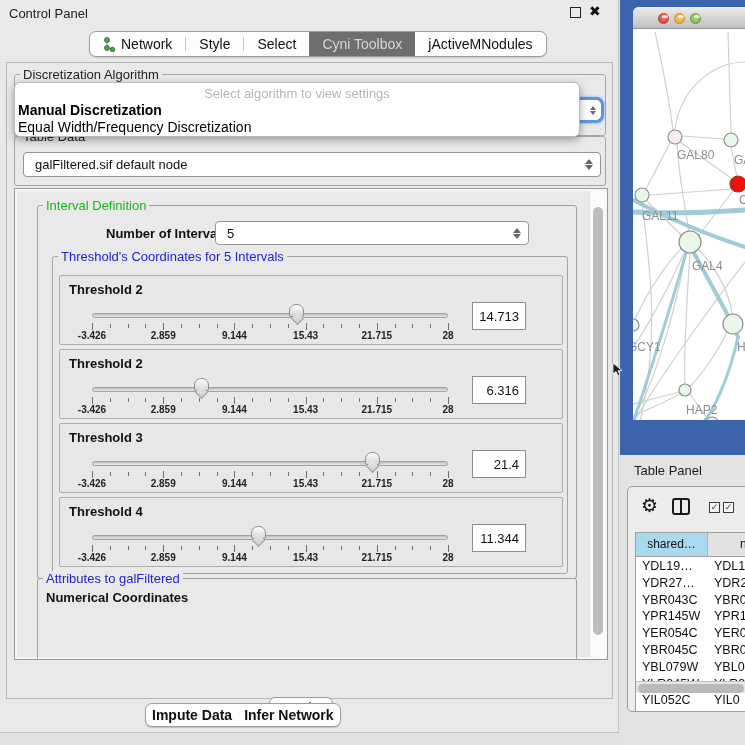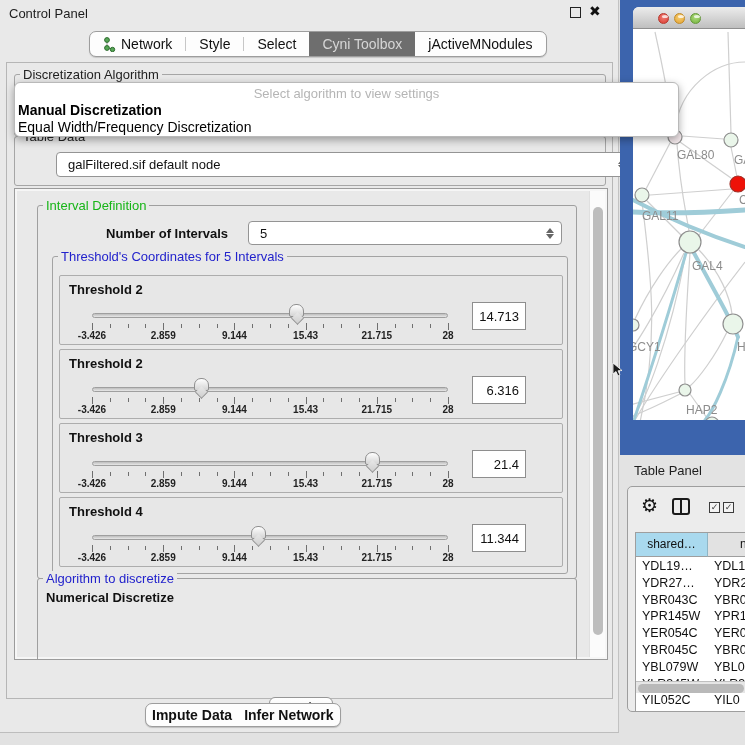--- a/index.html
+++ b/index.html
@@ -28,33 +28,33 @@
   #content-frame { position:absolute; left:6px; top:62px; width:607px; height:637px;
     border:1px solid #b6b6b6; background:#e9e9e9; }
 
   .groupbox { position:absolute; border:1px solid #a6a6a6; border-radius:3px; }
   .group-title { position:absolute; top:-8px; left:5px; background:#e9e9e9; padding:0 3px;
     font-size:13px; color:#222; line-height:15px; }
   .group-title.green { color:var(--green-title); }
   .group-title.blue  { color:var(--blue-title); }
 
   .combo { position:absolute; background:#fff; border:1px solid #949494; border-radius:4px;
-    font-size:13px; color:#111; display:flex; align-items:center; padding-left:11px;margin-left:33px; }
+    font-size:13px; color:#111; display:flex; align-items:center; padding-left:11px; }
   .combo .spin { position:absolute; right:7px; top:0; bottom:0; display:flex; flex-direction:column;
     justify-content:center; gap:1px; color:#555; }
   .combo .spin i { border:4px solid transparent; display:block; width:0; height:0; }
   .combo .spin i.up { border-bottom:5px solid #666; border-top:none; }
   .combo .spin i.dn { border-top:5px solid #666; border-bottom:none; }
 
   
   #combo-fragment { position:absolute; left:566px; top:97px; width:38px; height:26px;
     background:#fff; border:3px solid #5a97e0; border-radius:8px; box-shadow:0 0 3px #6aa4e8; }
 
   
-  #algo-popup { position:absolute; left:14px; top:82px; width:665px; height:55px; background:#fff;
+  #algo-popup { position:absolute; left:14px; top:82px; width:566px; height:55px; background:#fff;
     border:1px solid #b9b9b9; border-radius:6px; box-shadow:0 3px 8px rgba(0,0,0,.35); z-index:30;
     overflow:hidden; }
   #algo-hint { text-align:center; color:#b5b5b5; font-size:13px; line-height:17px; margin-top:2px; }
   .algo-item { font-size:14px; line-height:17px; padding-left:3px; color:#000; }
   .algo-item.first { font-weight:bold; }
 
   
   .thr-panel { position:absolute; left:56px; width:504px; height:70px; background:#e7e7e7;
     border:1px solid #adadad; border-radius:2px; }
   .thr-label { position:absolute; left:9px; top:6px; font-size:13px; font-weight:bold; color:#111; }
@@ -359,22 +359,22 @@
                 <div class="tick-label" style="left: 245.6px;">15.43</div>
                 <div class="tick-label" style="left: 316.8px;">21.715</div>
                 <div class="tick-label" style="left: 388px;">28</div>
                 <div class="thr-value">11.344</div>
               </div>
             </div>
         </div>
       </div>
 
       <div class="groupbox" style="left:22px; top:389px; width:540px; height:120px; border-color:#9f9f9f;">
-        <span class="group-title blue">Algorithm to discretize</span>
-        <span style="position:absolute; left:8px; top:11px; font-size:13px; font-weight:bold; color:#111;">Numerical Discretize</span>
+        <span class="group-title blue">Attributes to galFiltered</span>
+        <span style="position:absolute; left:8px; top:11px; font-size:13px; font-weight:bold; color:#111;">Numerical Coordinates</span>
       </div>
 
       <div id="inner-scrollbar">
         <div id="inner-thumb"></div>
       </div>
     </div>
 
     <div id="apply-btn">Apply</div>
 
     <div id="bottom-tabs">

